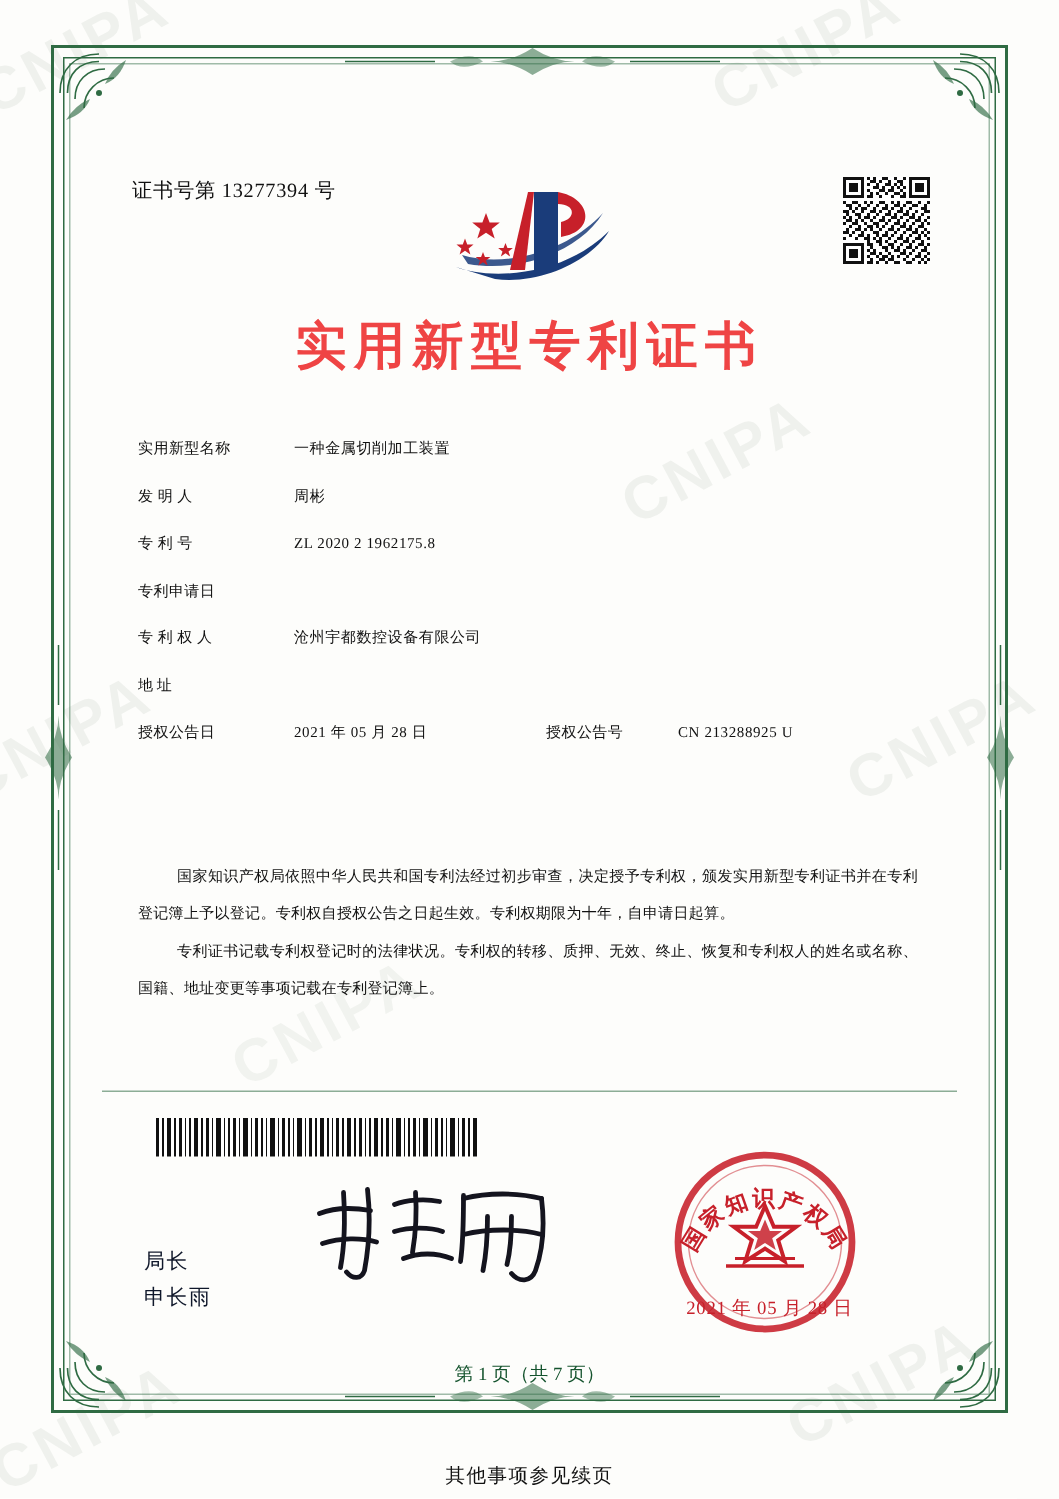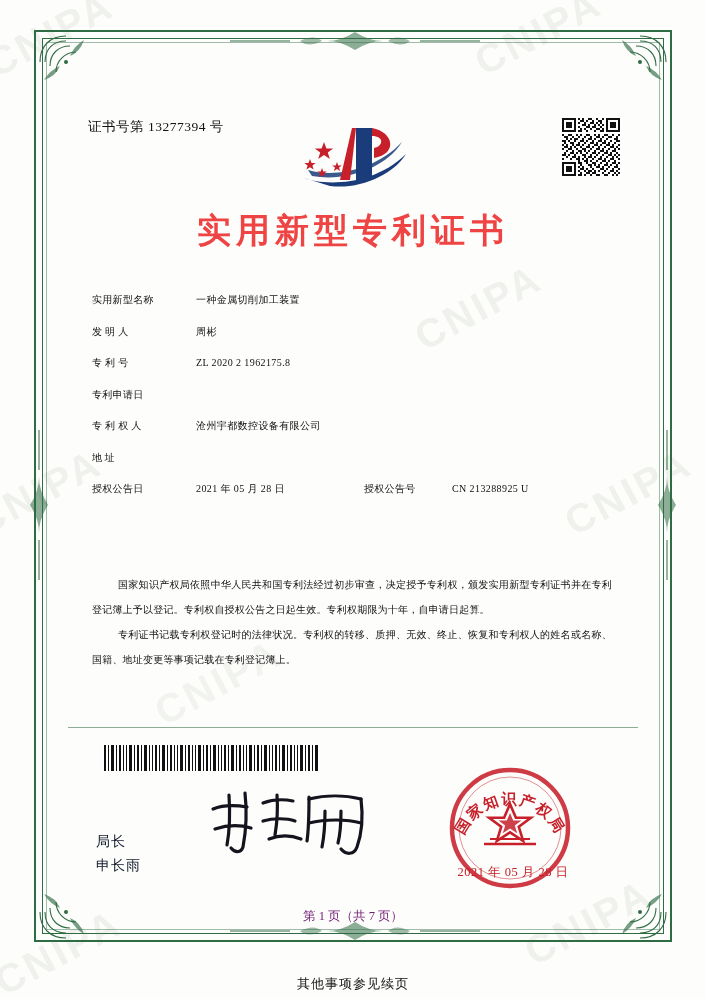--- a/index.html
+++ b/index.html
@@ -207,21 +207,21 @@
     color: #c7202a;
     letter-spacing: 0.5px;
   }
 
   
   .page-no {
     position: absolute;
     left: 0; right: 0; top: 908px;
     text-align: center;
     font-size: 12.5px;
-    color: #701a75;
+    color: #14532d;
   }
   .footer-note {
     position: absolute;
     left: 0; right: 0; top: 975px;
     text-align: center;
     font-size: 13px;
     color: #111;
     letter-spacing: 1px;
   }
 </style>

